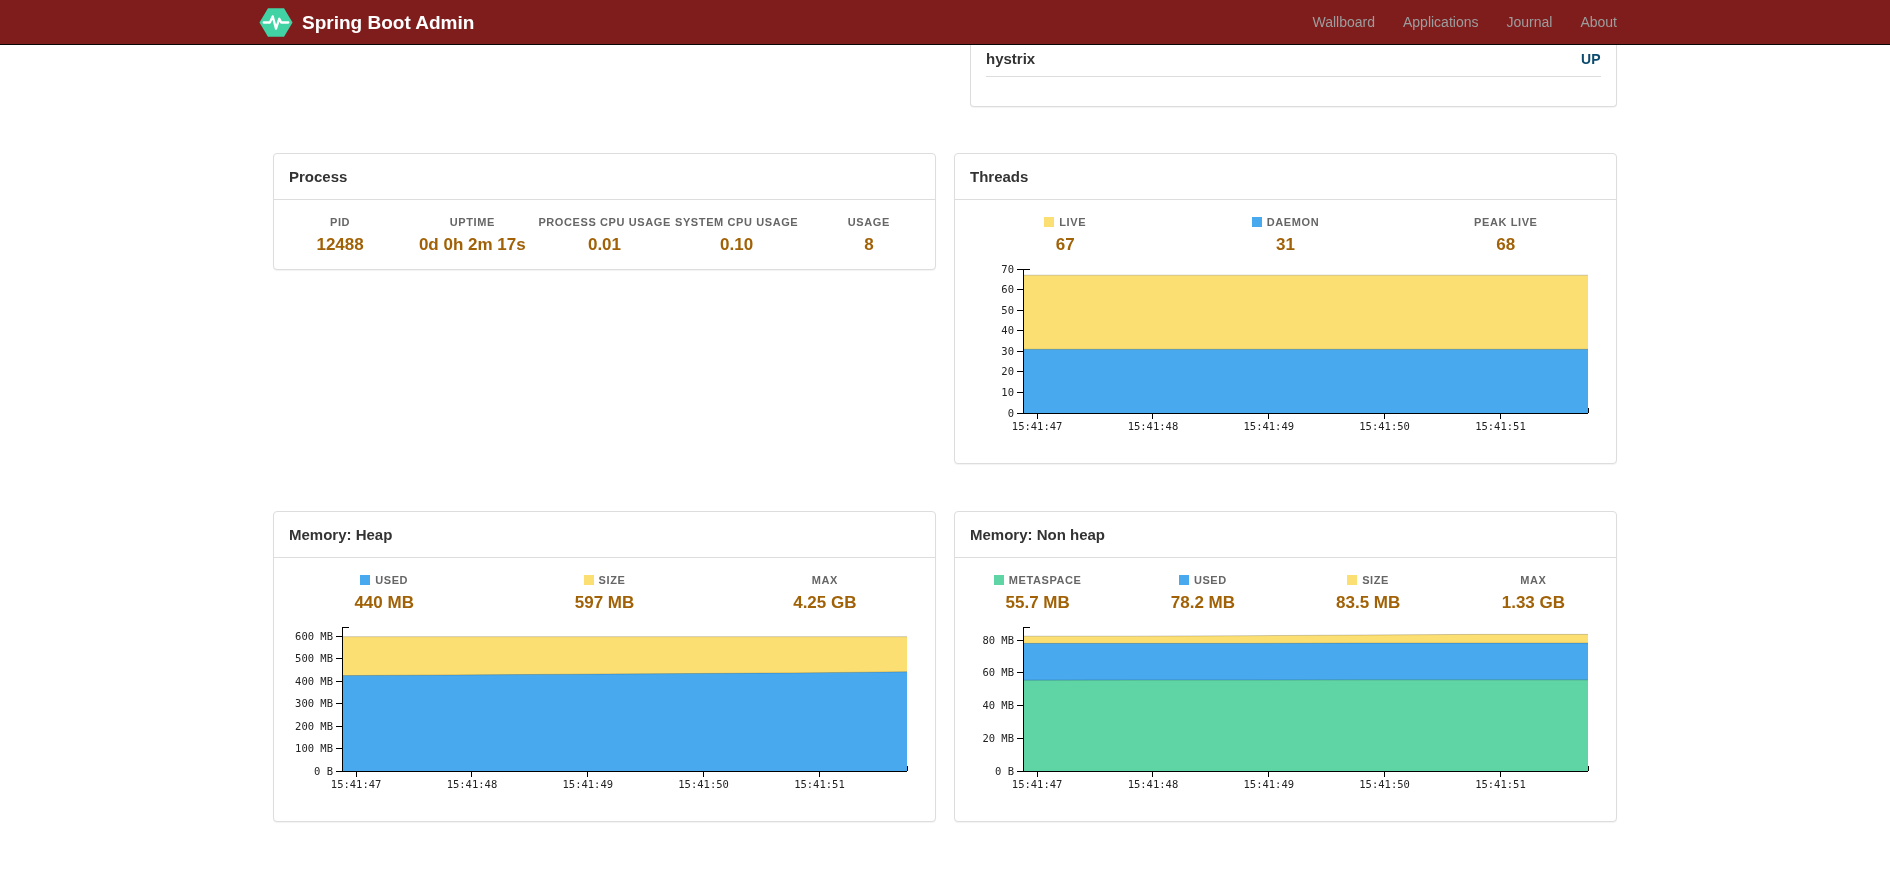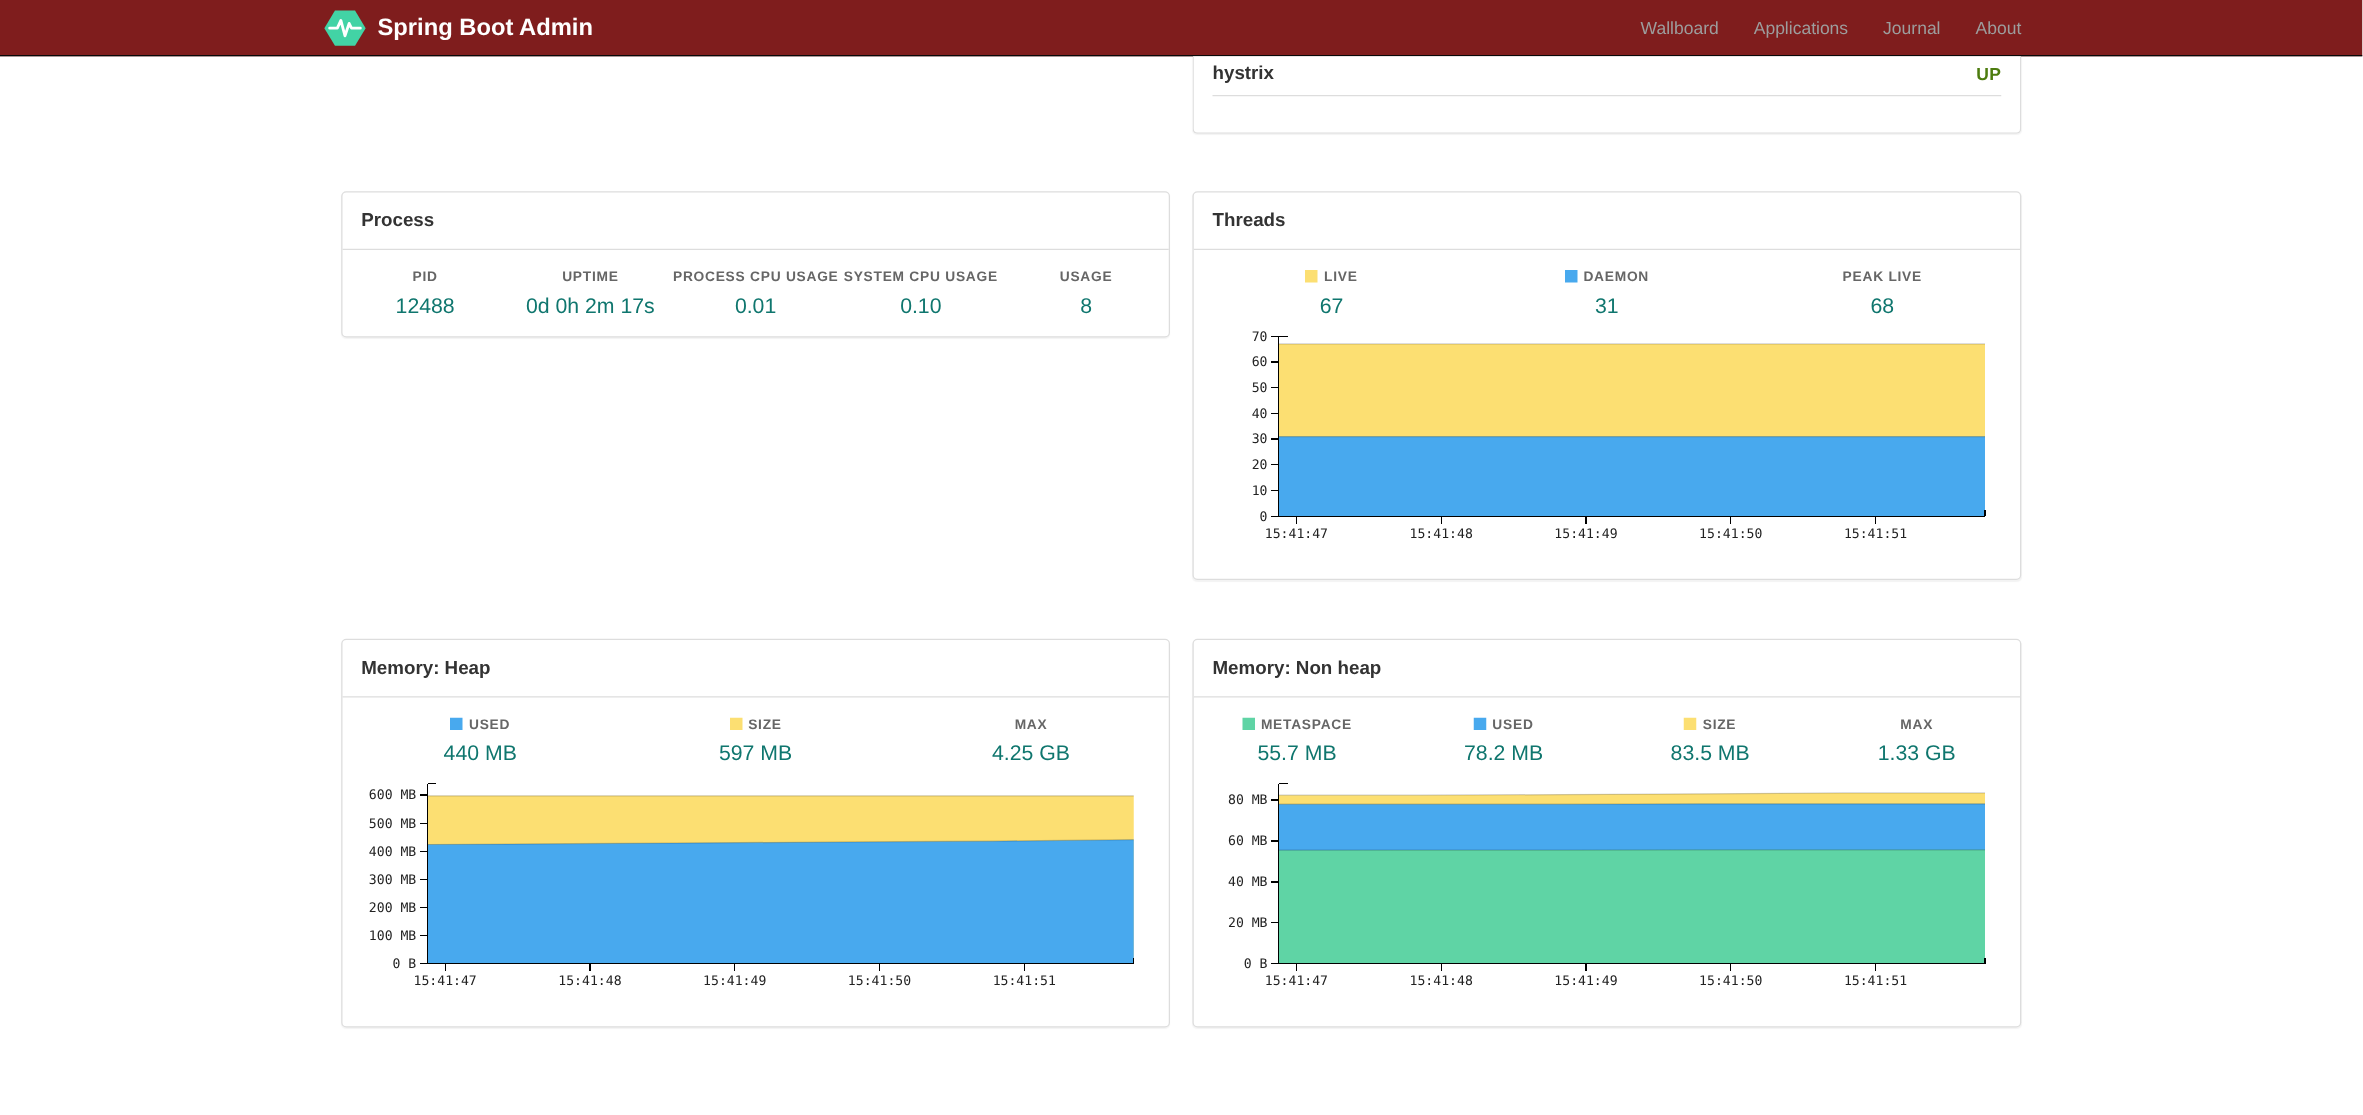--- a/index.html
+++ b/index.html
@@ -34,39 +34,39 @@
   .row-mid { margin-bottom: 47px; }
   .panel {
     background: #fff; border: 1px solid #ddd; border-radius: 4px;
     box-shadow: 0 1px 1px rgba(0,0,0,0.05);
   }
   .panel-heading {
     padding: 14px 15px; font-size: 15px; font-weight: bold; color: #333;
     border-bottom: 1px solid #ddd;
   }
   .panel-cropped {
-    height: 62px; border-top: none; border-radius: 0 0 4px 4px; overflow: hidden;
+    height: 62px; border-top: none; border-radius: 0 0 4px 4px; overflow: hidden; margin-left: 16px;
   }
   .service-row {
     margin: 0 15px; padding: 5px 0 9px; border-bottom: 1px solid #ddd;
     display: flex; justify-content: space-between; align-items: center;
     font-size: 15px; font-weight: bold;
   }
-  .status-up { color: #4d7c0f; font-size: 14px; letter-spacing: .3px; }
+  .status-up { color: #0c4a6e; font-size: 14px; letter-spacing: .3px; }
   .panel-process { height: 117px; margin-bottom: 22px; }
   .panel-gc { height: 144px; }
   .panel-tall { height: 311px; display: flex; flex-direction: column; }
 
   
   table.metrics { width: 100%; table-layout: fixed; border-collapse: collapse; margin-top: 16px; }
   table.metrics td { text-align: center; white-space: nowrap; overflow: hidden; }
   tr.m-labels td {
     font-size: 11px; color: #666; letter-spacing: .6px; padding-bottom: 7px; font-weight: bold;
   }
-  tr.m-values td { font-size: 17px; color: #0f766e; }
+  tr.m-values td { font-size: 17px; color: #a16207; font-weight: bold; }
   .sw { display: inline-block; width: 10px; height: 10px; margin-right: 5px; vertical-align: -1px; }
   .sw-yellow { background: #fcdf72; }
   .sw-blue   { background: #48a9ee; }
   .sw-green  { background: #5fd4a5; }
 
   
   .chart { flex: 1; margin: 6px 16px 26px 10px; }
   .chart svg { display: block; }
   .tick { font-family: "DejaVu Sans Mono", monospace; font-size: 10.5px; fill: #222; }
 </style>

